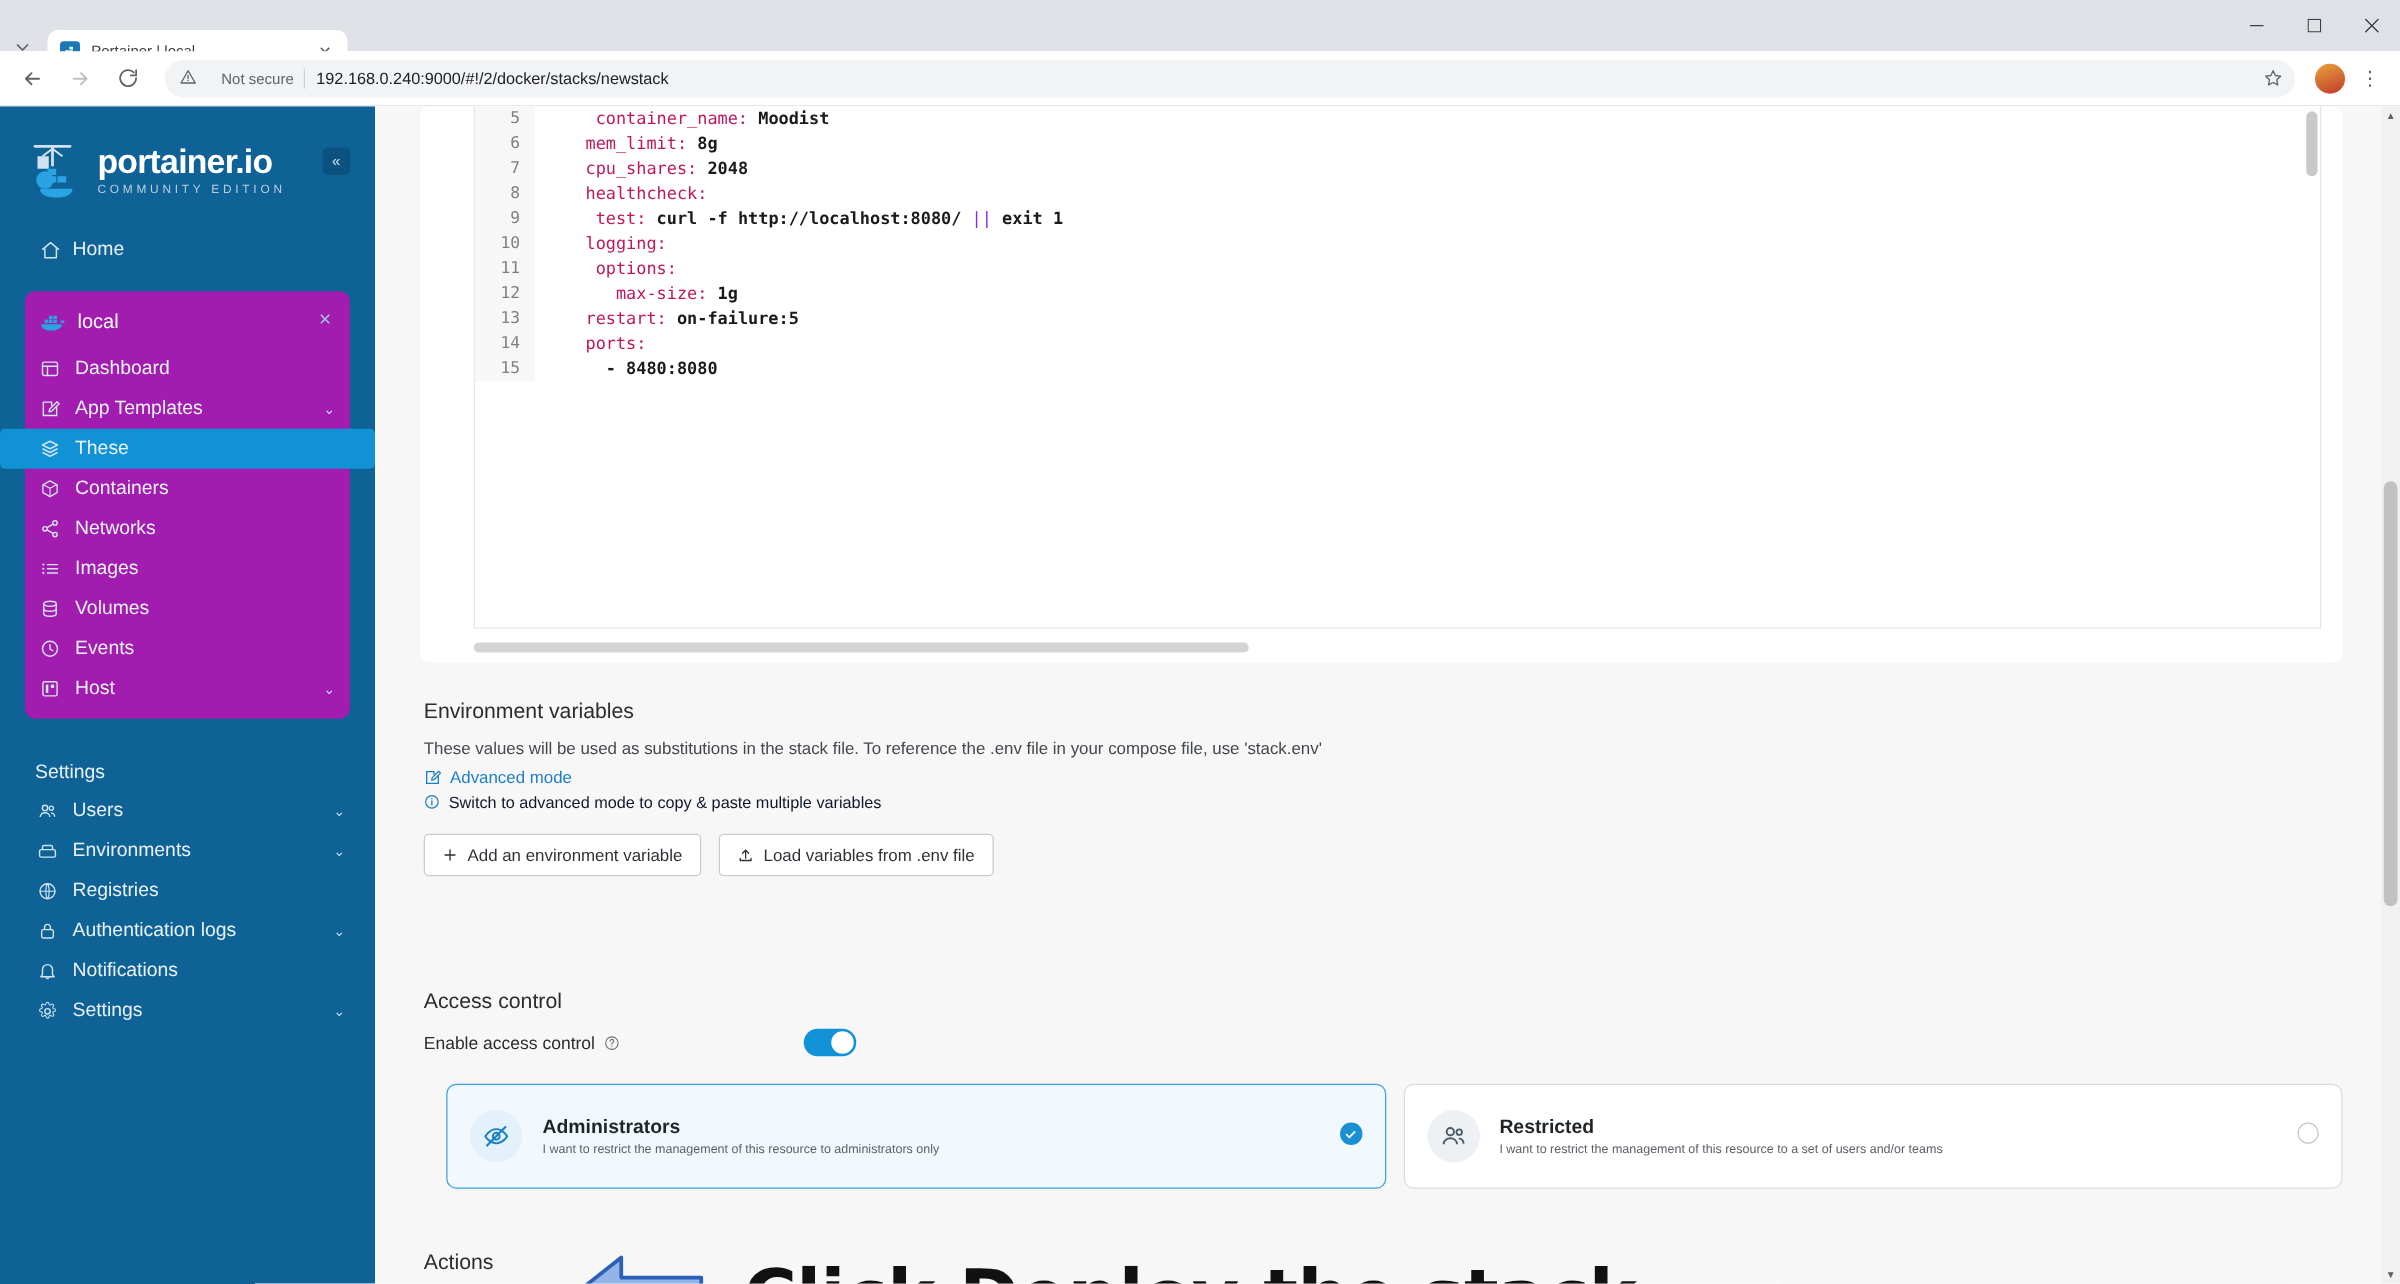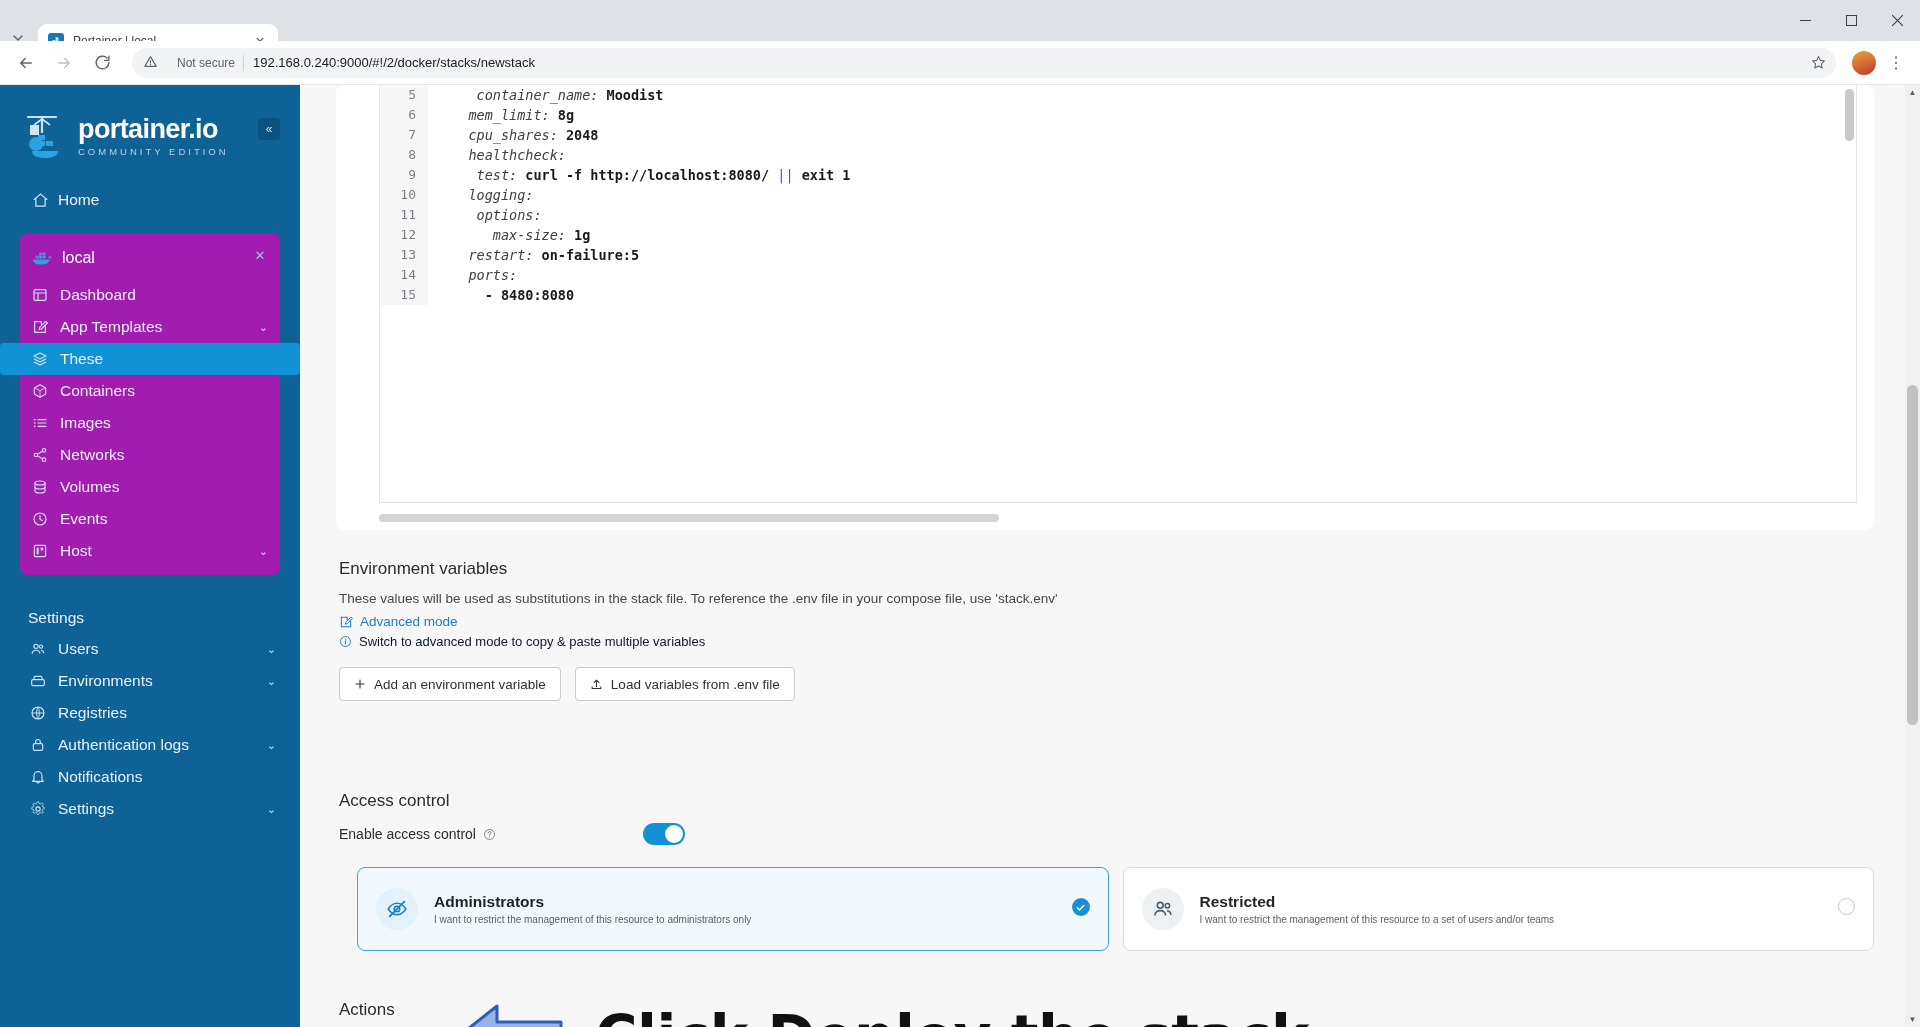--- a/index.html
+++ b/index.html
@@ -162,21 +162,21 @@
     background: #ffffff; border: 1px solid #e6e6e6; border-top: none;
     overflow: hidden;
   }
   .code-area { position: relative; font-family: "DejaVu Sans Mono", monospace; font-size: 13.5px; line-height: 20px; }
   .code-line { display: flex; height: 20px; }
   .ln {
     width: 48px; text-align: right; padding-right: 12px; color: #7a7f86;
     background: #f7f7f7; flex: none; font-size: 13px;
   }
   .lc { padding-left: 16px; white-space: pre; color: #333; }
-  .k { color: #404040; font-style: italic; }
+  .k { color: #be185d; }
   .v { color: #1a1a1a; font-weight: 600;}
   .op { color: #8a2be2; }
   .gutter-fill { position:absolute; left:0; top:0; width:48px; bottom:0; background:#f7f7f7; z-index:-1;}
 
   .section-h {
     font-size: 17px; color: #2c2c2c; margin: 22px 0 12px 3px; font-weight: 400;
   }
   .section-p { font-size: 13.5px; color: #44484c; margin-left: 3px; }
   .link-row { display: flex; align-items: center; gap: 7px; margin: 8px 0 0 3px; }
   .link-blue { color: #1b7fc4; font-size: 13.5px; cursor: pointer; }
@@ -407,39 +407,39 @@
                 <path d="M12 2.5l8.5 4.9v9.2L12 21.5 3.5 16.6V7.4L12 2.5z" fill="none" stroke="currentColor" stroke-width="1.6" stroke-linejoin="round"></path>
                 <path d="M12 11.5l8.5-4.6M12 11.5v10M12 11.5L3.5 6.9" fill="none" stroke="currentColor" stroke-width="1.3"></path>
               </svg>
           </span>
           <span>Containers</span>
         </div>
 
         <div class="env-item">
           <span class="ico">
             <svg width="16" height="16" viewBox="0 0 24 24">
+                <circle cx="18" cy="5" r="2.6" fill="none" stroke="currentColor" stroke-width="1.7"></circle>
+                <circle cx="6" cy="12" r="2.6" fill="none" stroke="currentColor" stroke-width="1.7"></circle>
+                <circle cx="18" cy="19" r="2.6" fill="none" stroke="currentColor" stroke-width="1.7"></circle>
+                <path d="M8.4 10.7l7.2-4.2M8.4 13.3l7.2 4.2" stroke="currentColor" stroke-width="1.7"></path>
+              </svg>
+          </span>
+          <span>Networks</span>
+        </div>
+
+        <div class="env-item">
+          <span class="ico">
+            <svg width="16" height="16" viewBox="0 0 24 24">
                 <circle cx="4" cy="7" r="1.3" fill="currentColor"></circle>
                 <circle cx="4" cy="12" r="1.3" fill="currentColor"></circle>
                 <circle cx="4" cy="17" r="1.3" fill="currentColor"></circle>
                 <path d="M9 7h12M9 12h12M9 17h12" stroke="currentColor" stroke-width="1.7" stroke-linecap="round"></path>
               </svg>
           </span>
           <span>Images</span>
-        </div>
-
-        <div class="env-item">
-          <span class="ico">
-            <svg width="16" height="16" viewBox="0 0 24 24">
-                <circle cx="18" cy="5" r="2.6" fill="none" stroke="currentColor" stroke-width="1.7"></circle>
-                <circle cx="6" cy="12" r="2.6" fill="none" stroke="currentColor" stroke-width="1.7"></circle>
-                <circle cx="18" cy="19" r="2.6" fill="none" stroke="currentColor" stroke-width="1.7"></circle>
-                <path d="M8.4 10.7l7.2-4.2M8.4 13.3l7.2 4.2" stroke="currentColor" stroke-width="1.7"></path>
-              </svg>
-          </span>
-          <span>Networks</span>
         </div>
 
         <div class="env-item">
           <span class="ico">
             <svg width="16" height="16" viewBox="0 0 24 24">
                 <ellipse cx="12" cy="6" rx="7.5" ry="3" fill="none" stroke="currentColor" stroke-width="1.7"></ellipse>
                 <path d="M4.5 6v12c0 1.7 3.4 3 7.5 3s7.5-1.3 7.5-3V6" fill="none" stroke="currentColor" stroke-width="1.7"></path>
                 <path d="M4.5 12c0 1.7 3.4 3 7.5 3s7.5-1.3 7.5-3" fill="none" stroke="currentColor" stroke-width="1.7"></path>
               </svg>
           </span>

